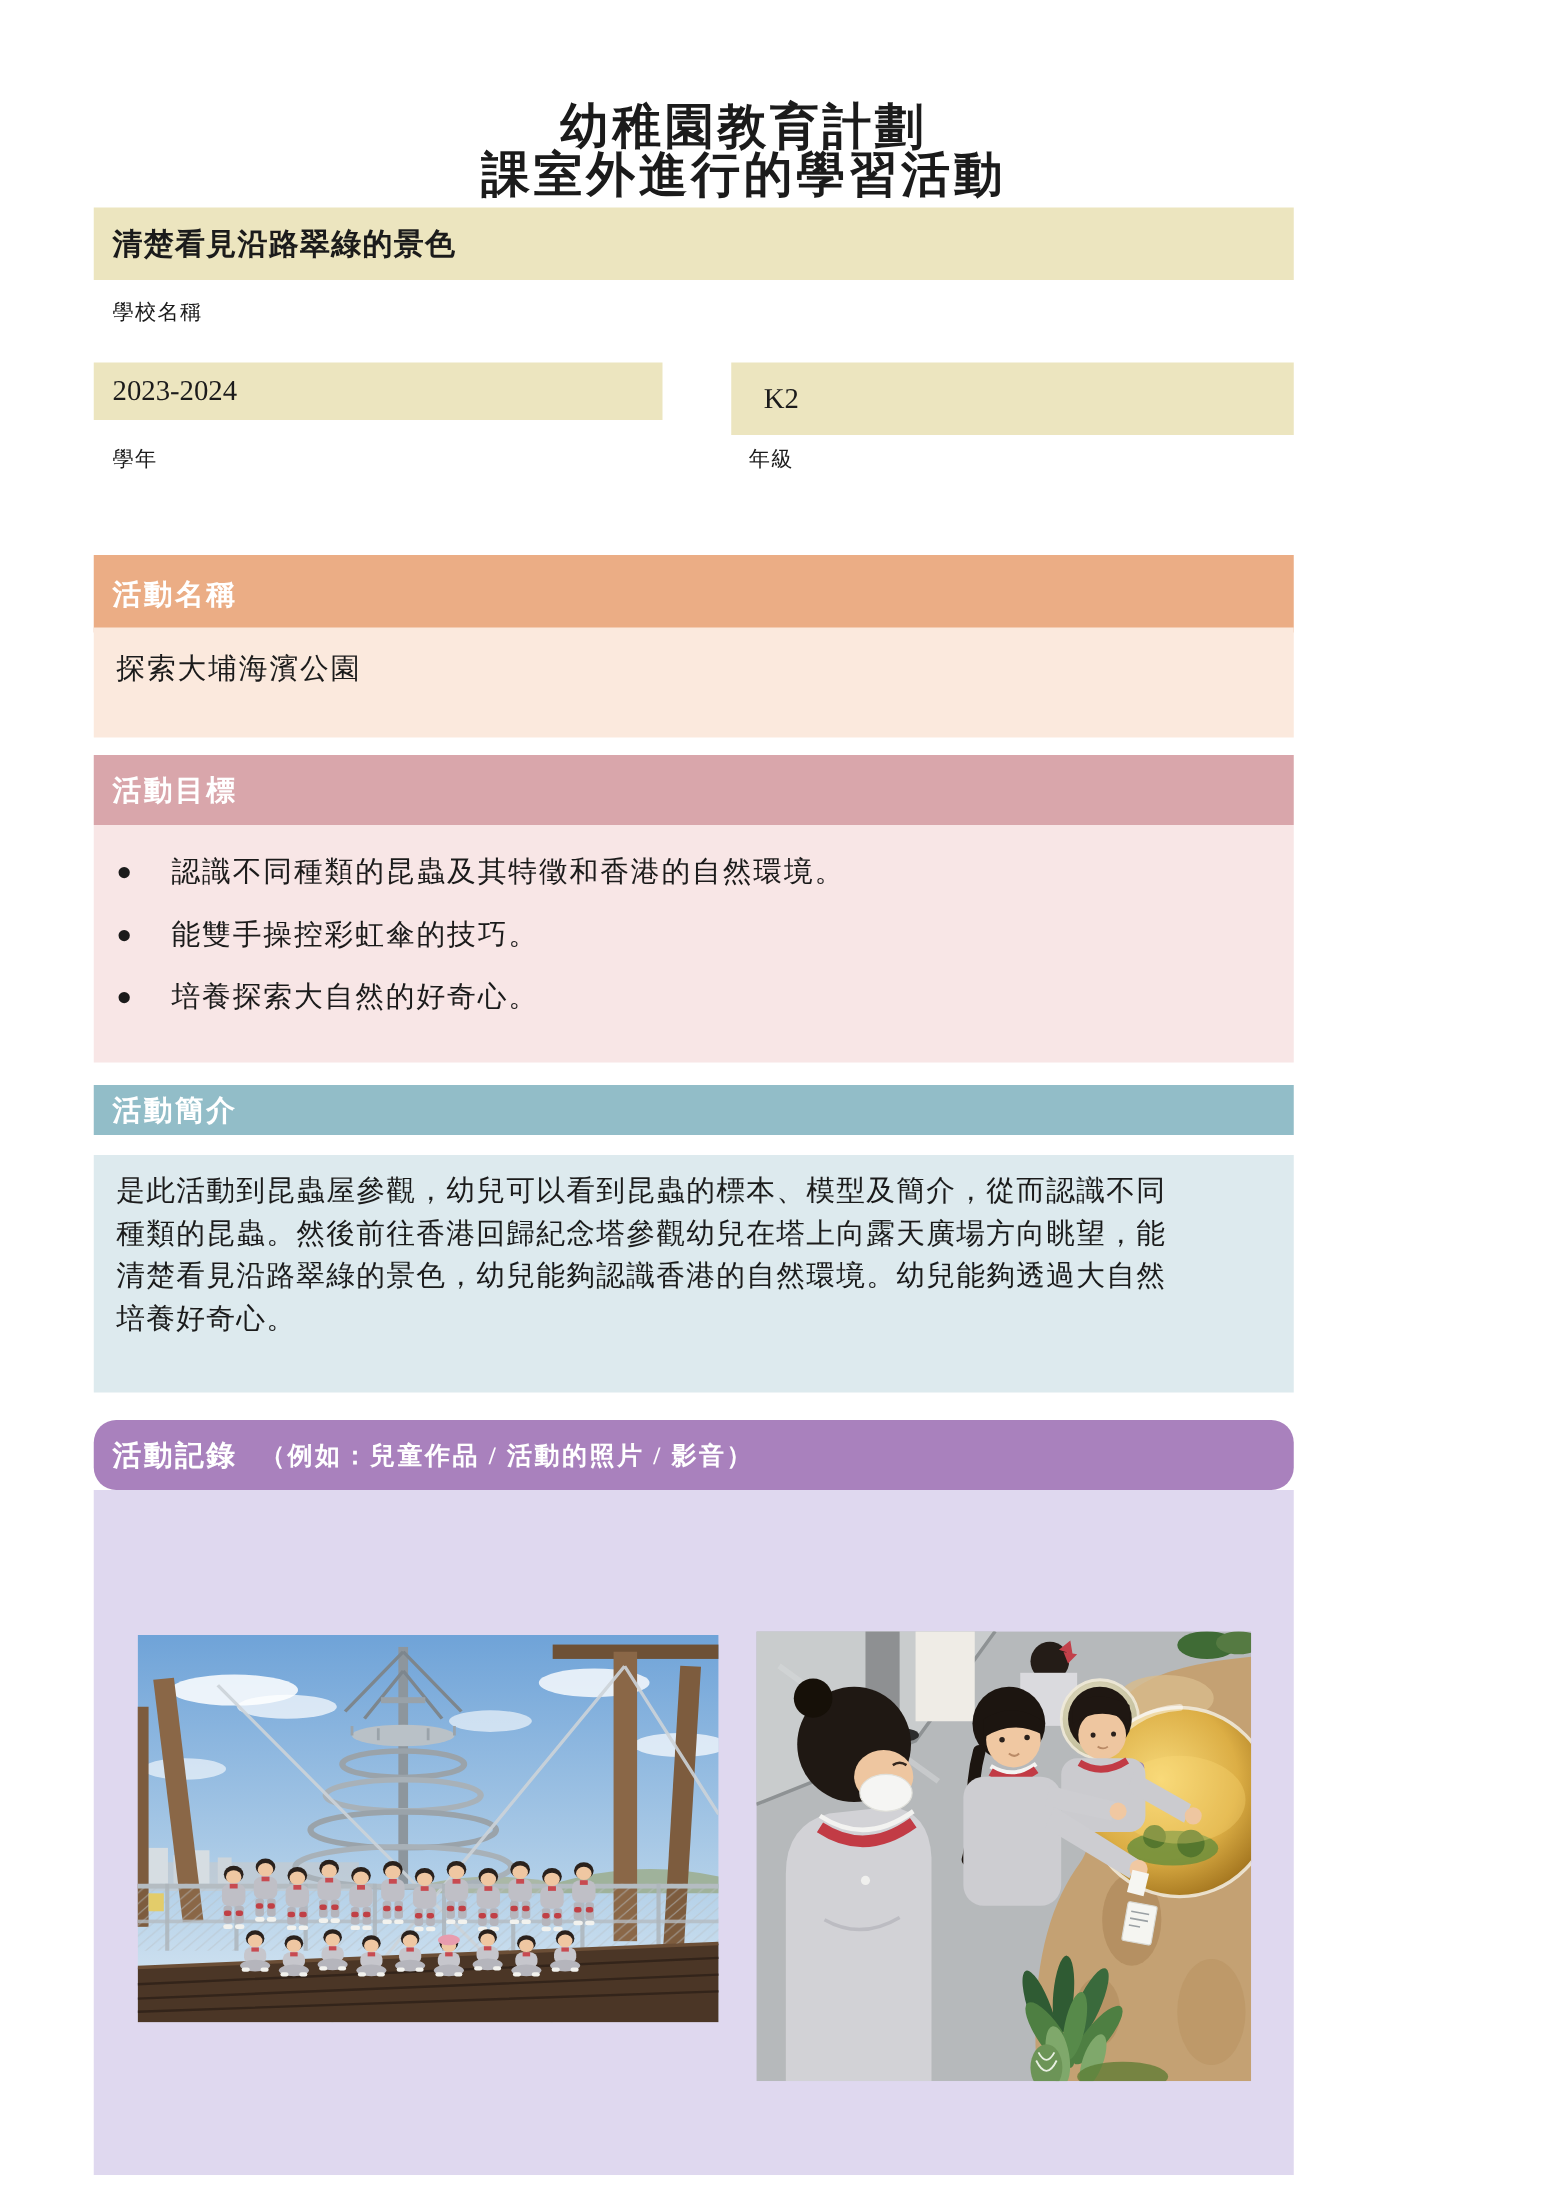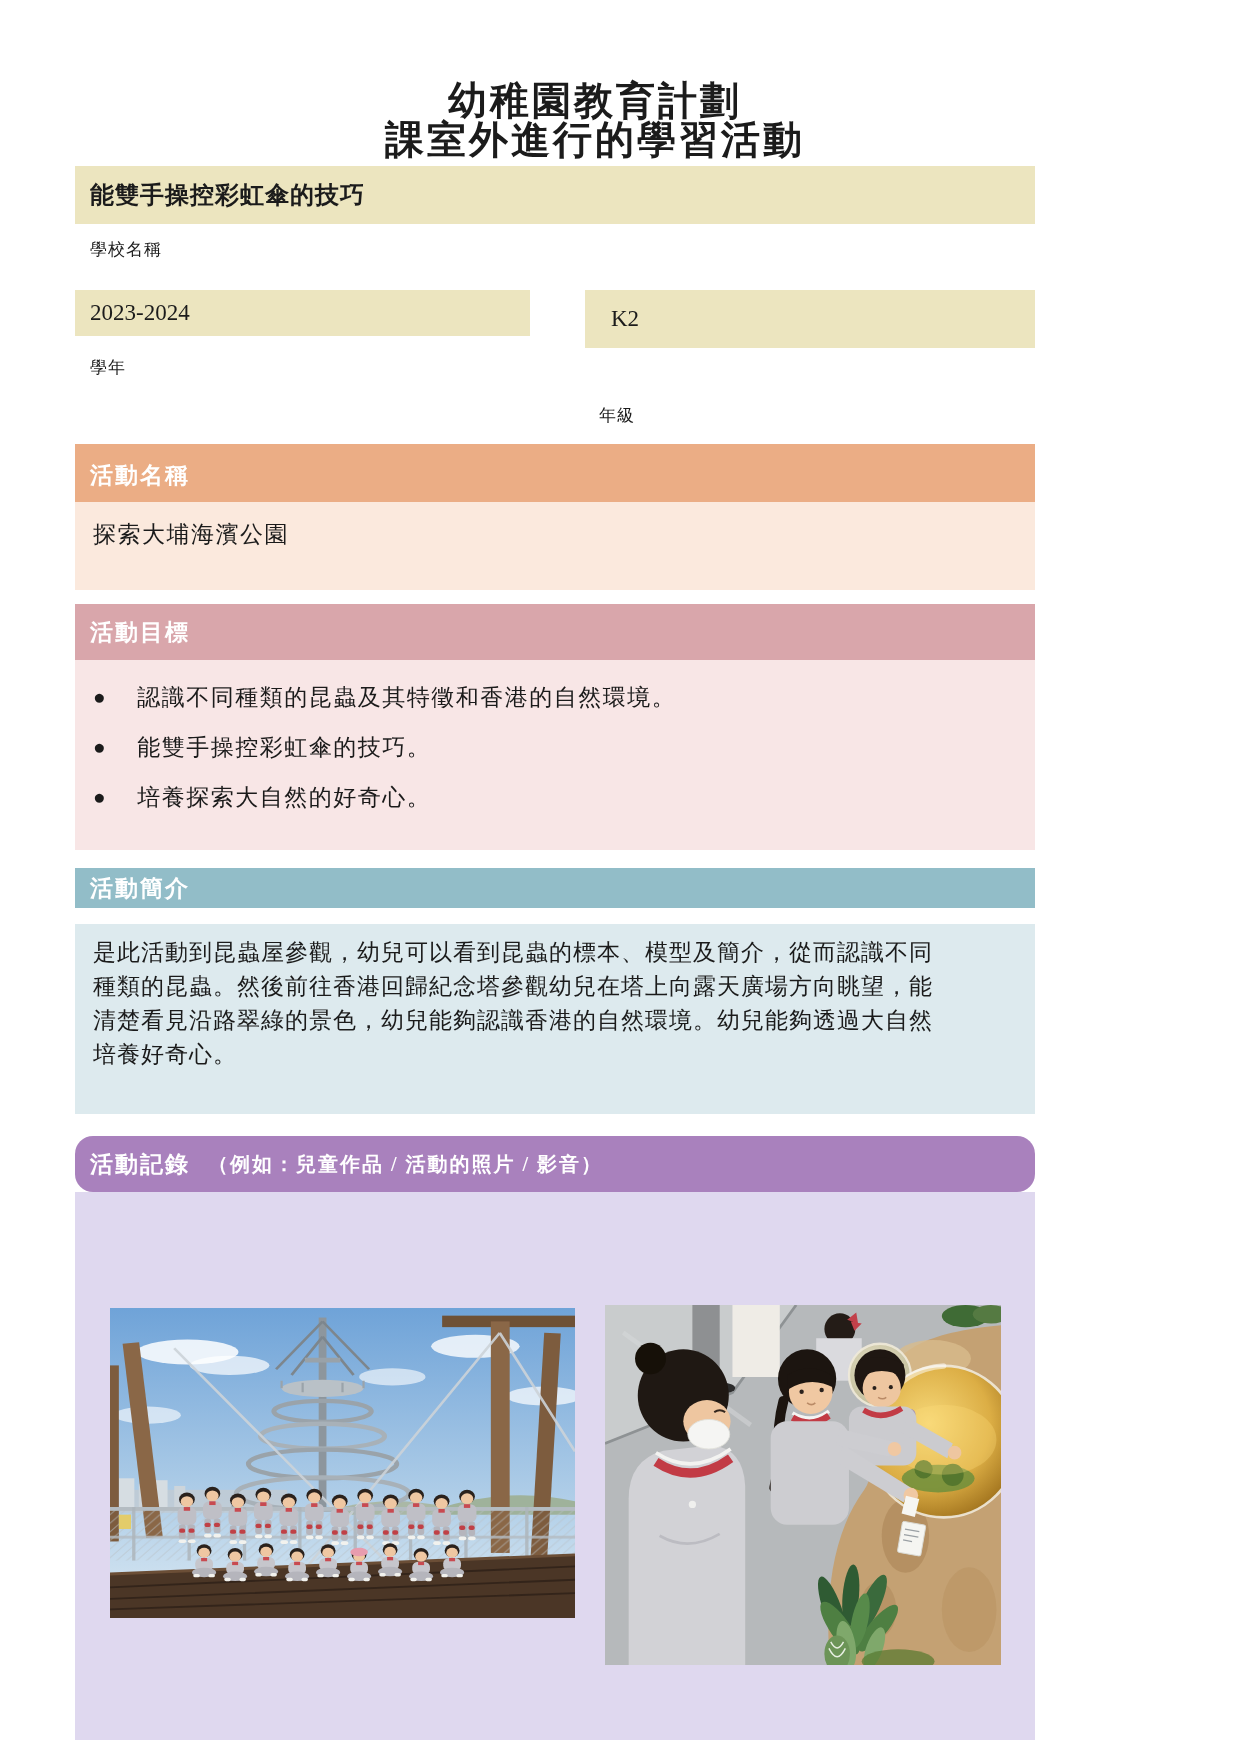--- a/index.html
+++ b/index.html
@@ -17,21 +17,21 @@
   
   .field { position:absolute; background:#ece5bf; display:flex; align-items:center;
     padding-left:15px; }
   .field-school { left:75px; top:166px; width:960px; height:58px;
     font-weight:bold; font-size:24px; letter-spacing:1px; }
   .field-year  { left:75px;  top:290px; width:455px; height:46px; font-size:23px; }
   .field-grade { left:585px; top:290px; width:450px; height:58px; font-size:23px;padding-left:26px; }
   .sub-label { position:absolute; font-size:17px; letter-spacing:1px; }
   .lbl-school { left:90px;  top:238px; }
   .lbl-year   { left:90px;  top:356px; }
-  .lbl-grade  { left:599px; top:356px;margin-top:48px; }
+  .lbl-grade  { left:599px; top:356px; }
   
   .sec-header { position:absolute; left:75px; width:960px; color:#ffffff;
     font-weight:bold; font-size:23px; letter-spacing:2px;
     display:flex; align-items:center; padding-left:15px; }
   .sec-body { position:absolute; left:75px; width:960px; }
   .h-name   { top:444px;  height:62px; background:#ebad85; }
   .b-name   { top:502px;  height:88px; background:#fbe9dd;
     font-size:23px; letter-spacing:1.5px; padding:17px 0 0 18px; }
   .h-goals  { top:604px;  height:56px; background:#d9a6ab; }
   .b-goals  { top:660px;  height:190px; background:#f8e6e6; padding:12px 0 0 18px; }
@@ -51,21 +51,21 @@
 </style>
 </head>
 <body>
 
 <div class="page">
 
   <div class="doc-title l1">幼稚園教育計劃</div>
   <div class="doc-title l2">課室外進行的學習活動</div>
 
   <div class="field field-school">
-    <span>能雙手操控彩虹傘的技巧</span>
+    <span>清楚看見沿路翠綠的景色</span>
   </div>
   <div class="sub-label lbl-school">學校名稱</div>
 
   <div class="field field-year">
     <span>2023-2024</span>
   </div>
   <div class="field field-grade">
     <span>K2</span>
   </div>
   <div class="sub-label lbl-year">學年</div>

